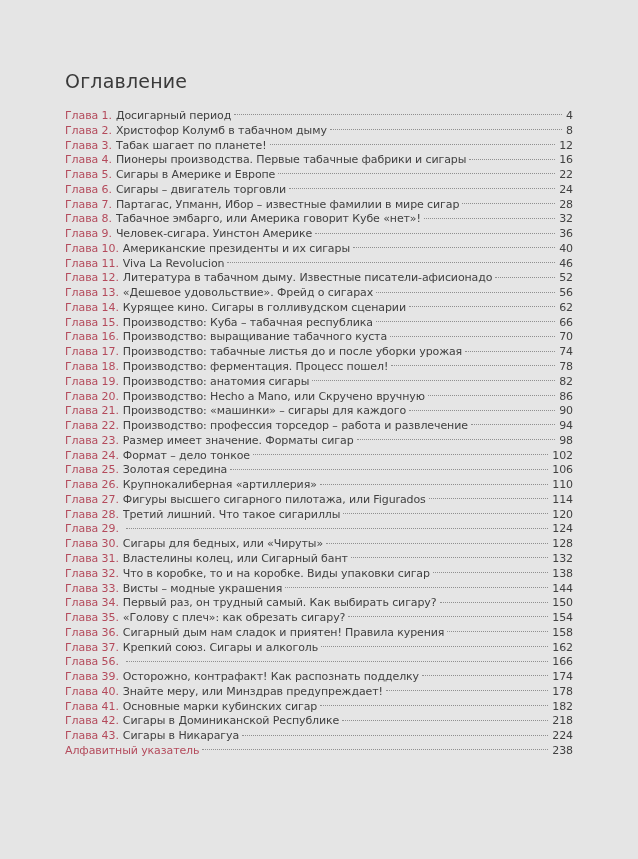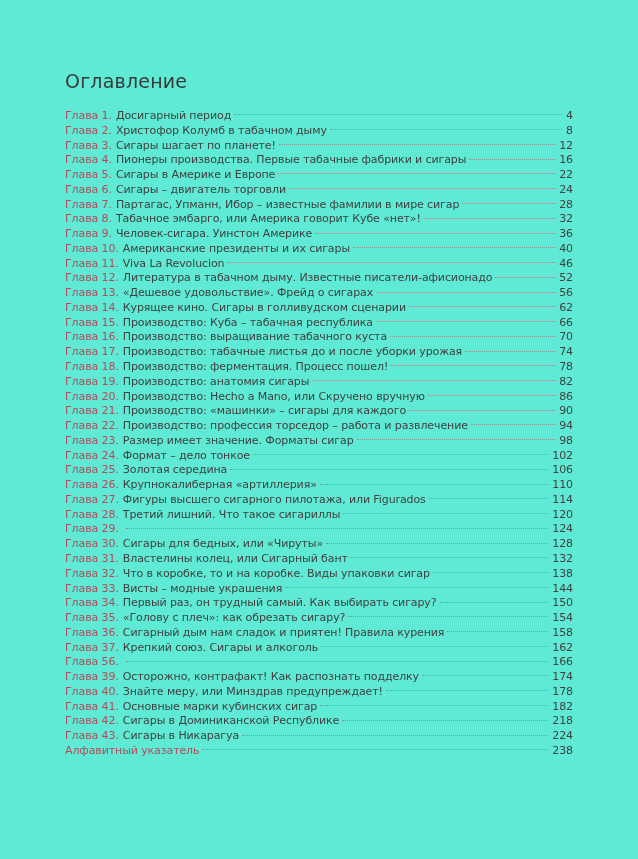--- a/index.html
+++ b/index.html
@@ -11,21 +11,21 @@
     width: 638px;
     height: 859px;
     overflow: hidden;
     font-family: "DejaVu Sans", "Liberation Sans", sans-serif;
   }
   .page {
     box-sizing: border-box;
     width: 638px;
     height: 859px;
     padding: 70px 65px 0 65px;
-    background: #5eead4;
+    background: #e5e5e5;
   }
   .page-title {
     font-size: 19px;
     font-weight: 400;
     color: #3a3a3a;
     letter-spacing: 0.2px;
     margin: 0 0 17px 0;
   }
   .toc-list {
     width: 508px;
@@ -78,21 +78,21 @@
     <span class="page-num">4</span>
   </div>
       <div class="toc-row">
     <span class="chapter-label">Глава 2.</span>
     <span class="entry-title">Христофор Колумб в табачном дыму</span>
     <span class="dot-leader"></span>
     <span class="page-num">8</span>
   </div>
       <div class="toc-row">
     <span class="chapter-label">Глава 3.</span>
-    <span class="entry-title">Сигары шагает по планете!</span>
+    <span class="entry-title">Табак шагает по планете!</span>
     <span class="dot-leader"></span>
     <span class="page-num">12</span>
   </div>
       <div class="toc-row">
     <span class="chapter-label">Глава 4.</span>
     <span class="entry-title">Пионеры производства. Первые табачные фабрики и сигары</span>
     <span class="dot-leader"></span>
     <span class="page-num">16</span>
   </div>
       <div class="toc-row">

